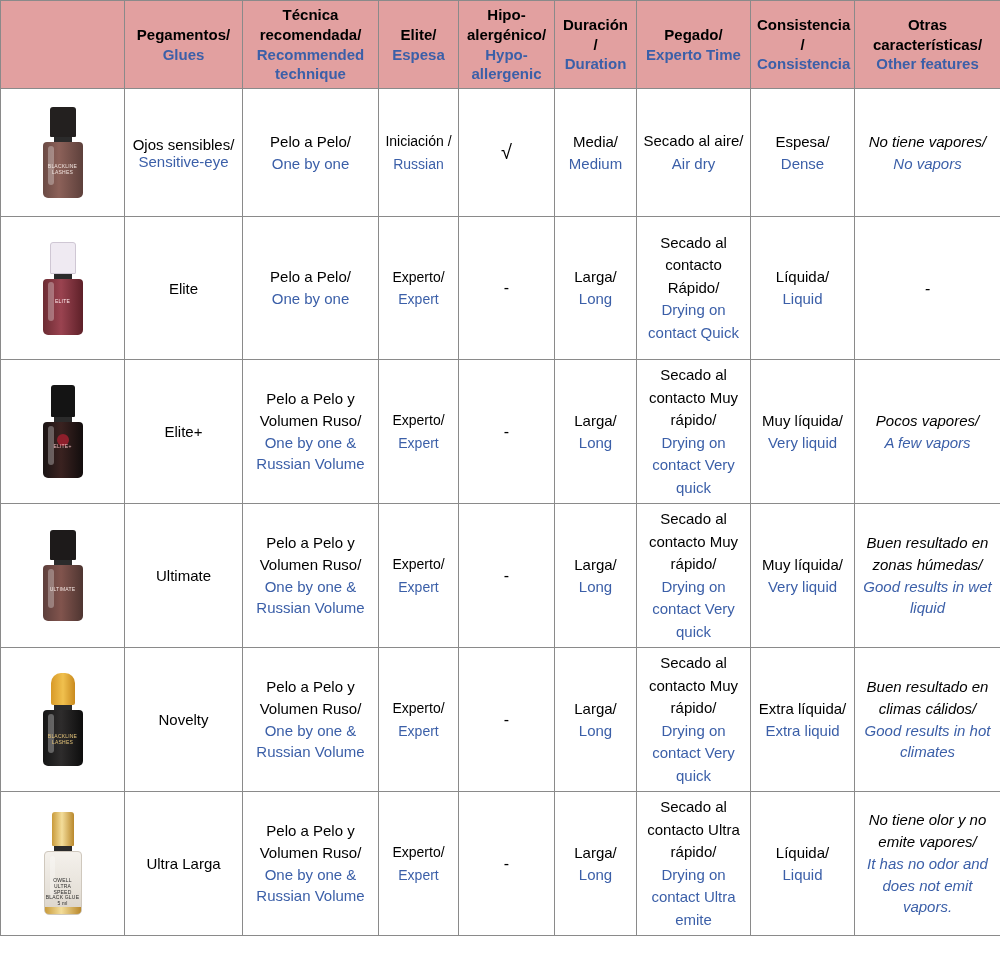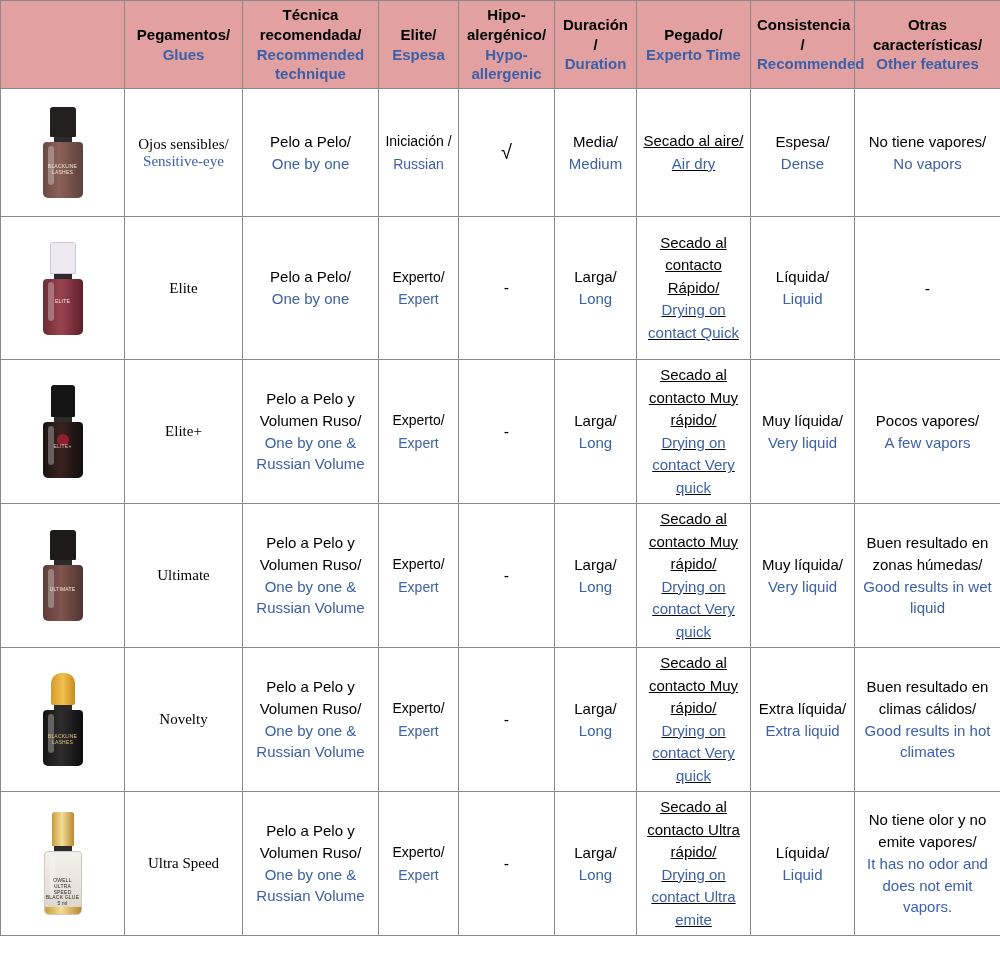--- a/index.html
+++ b/index.html
@@ -41,28 +41,28 @@
   col.c-img     { width: 124px; }
   col.c-name    { width: 118px; }
   col.c-tech    { width: 136px; }
   col.c-level   { width: 80px;  }
   col.c-hypo    { width: 96px;  }
   col.c-dur     { width: 82px;  }
   col.c-dry     { width: 114px; }
   col.c-cons    { width: 104px; }
   col.c-other   { width: 146px; }
 
-  td.cell-name   { font-size: 15px; font-family: Liberation Serif, serif; }
+  td.cell-name   { font-size: 15px; }
   td.cell-tech   { font-size: 15px; line-height: 1.45; }
   td.cell-level  { font-size: 14px; line-height: 1.6; }
   td.cell-hypo   { font-size: 17px; }
   td.cell-dur    { font-size: 15px; line-height: 1.45; }
-  td.cell-dry    { font-size: 15px; line-height: 1.5; text-decoration: underline; }
+  td.cell-dry    { font-size: 15px; line-height: 1.5; }
   td.cell-cons   { font-size: 15px; line-height: 1.45; }
-  td.cell-other  { font-size: 15px; line-height: 1.45; }
+  td.cell-other  { font-size: 15px; line-height: 1.45; font-style: italic; }
   td.cell-img    { padding: 6px 2px; }
 
   .check { font-size: 20px; }
   .dash  { font-size: 16px; }
 
   
   .bottle-wrap {
     width: 100%;
     display: flex;
     align-items: center;
@@ -170,21 +170,21 @@
       <th>
         <span class="es">Duración /</span>
         <span class="en">Duration</span>
       </th>
       <th>
         <span class="es">Pegado/</span>
         <span class="en">Experto Time</span>
       </th>
       <th>
         <span class="es">Consistencia /</span>
-        <span class="en">Recommended</span>
+        <span class="en">Consistencia</span>
       </th>
       <th>
         <span class="es">Otras características/</span>
         <span class="en">Other features</span>
       </th>
     </tr>
   </thead>
   <tbody>
 
     <tr style="height:128px;">
@@ -426,21 +426,21 @@
               <div class="neck"></div>
           <div class="body">
                 <div class="sheen"></div>
                 <div class="label-band">OWELL ULTRA SPEED BLACK GLUE 5 ml</div>
                 <div class="gold-foot"></div>
               </div>
         </div>
           </div>
       </td>
       <td class="cell-name">
-        <span class="es">Ultra Speed</span>
+        <span class="es">Ultra Larga</span>
         <span class="en"></span>
       </td>
       <td class="cell-tech">
         <span class="es">Pelo a Pelo y Volumen Ruso/</span>
         <span class="en">One by one &amp; Russian Volume</span>
       </td>
       <td class="cell-level">
         <span class="es">Experto/</span>
         <span class="en">Expert</span>
       </td>

